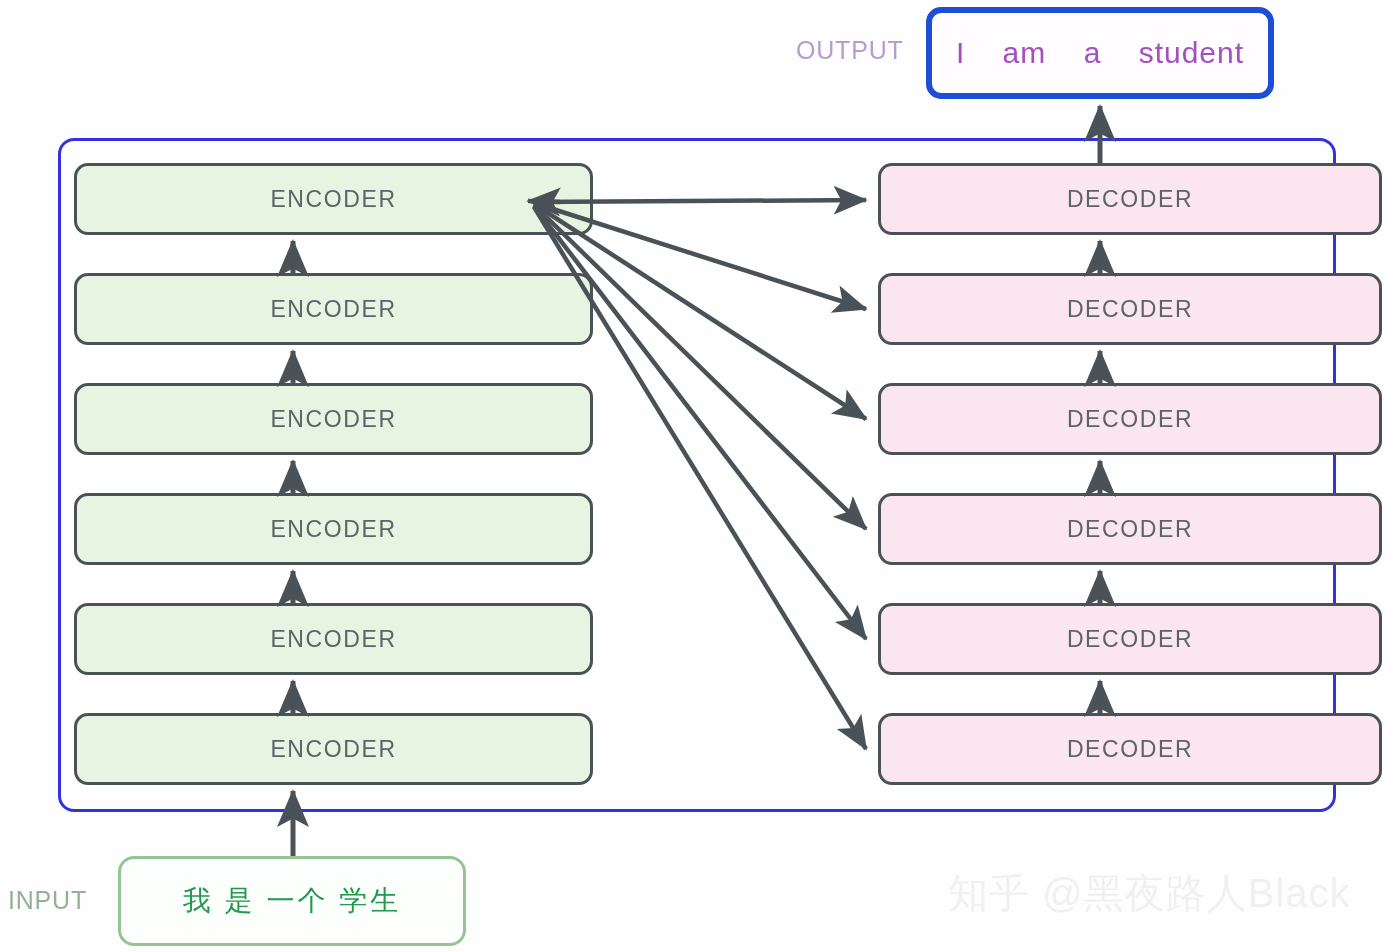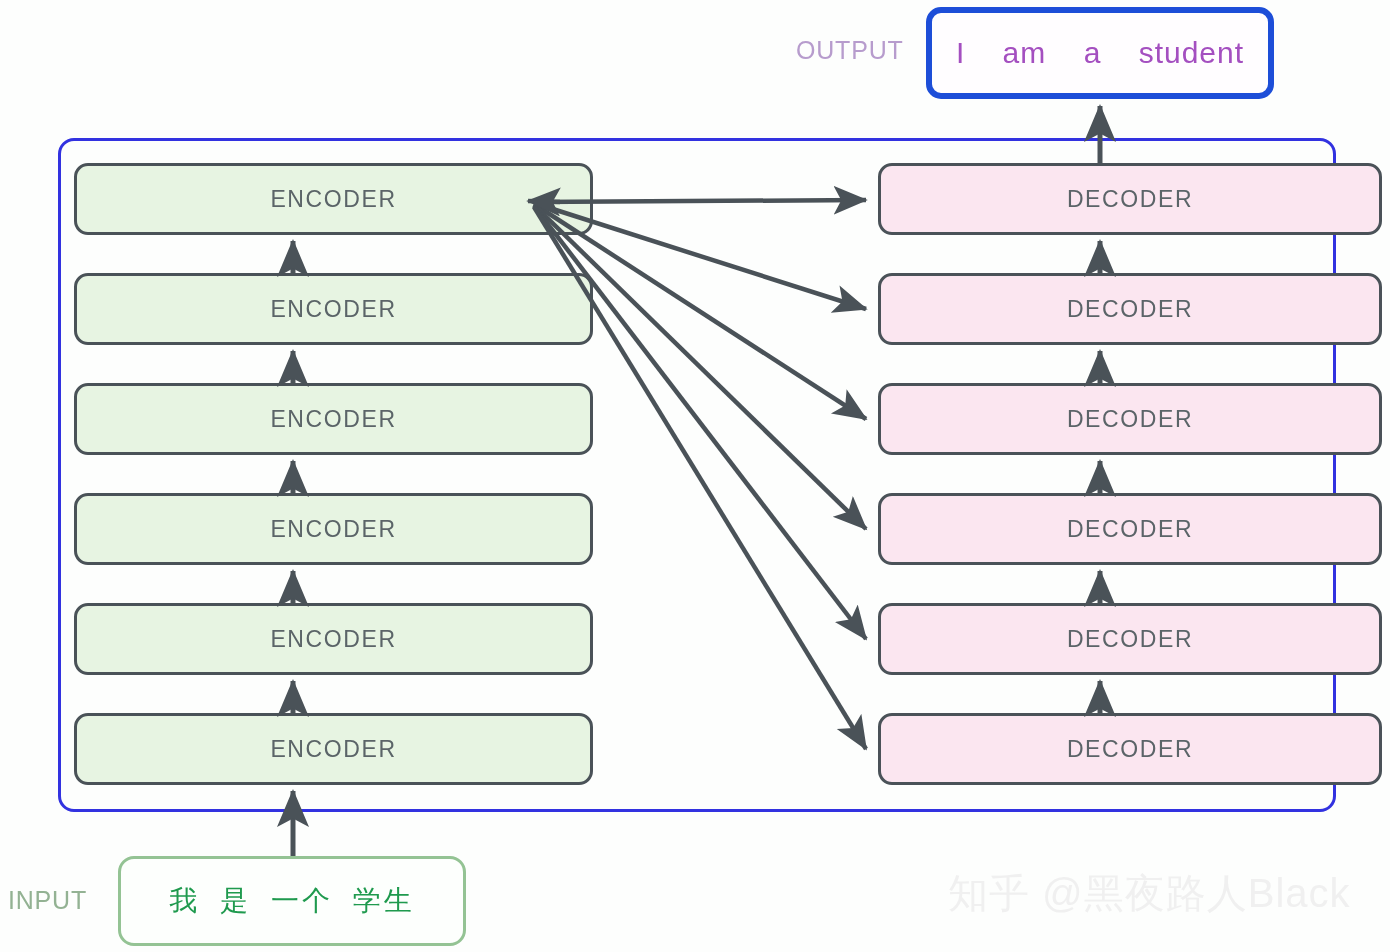--- a/index.html
+++ b/index.html
@@ -70,21 +70,20 @@
     background: #fdfffd;
     display: flex;
     align-items: center;
     justify-content: center;
   }
   #input-text {
     font-size: 28px;
     color: #1f9a4e;
     letter-spacing: 3px;
     white-space: pre;
-    font-family: Liberation Mono, monospace;
   }
 
   
   #model-container {
     position: absolute;
     left: 58px;
     top: 138px;
     width: 1278px;
     height: 674px;
     box-sizing: border-box;

